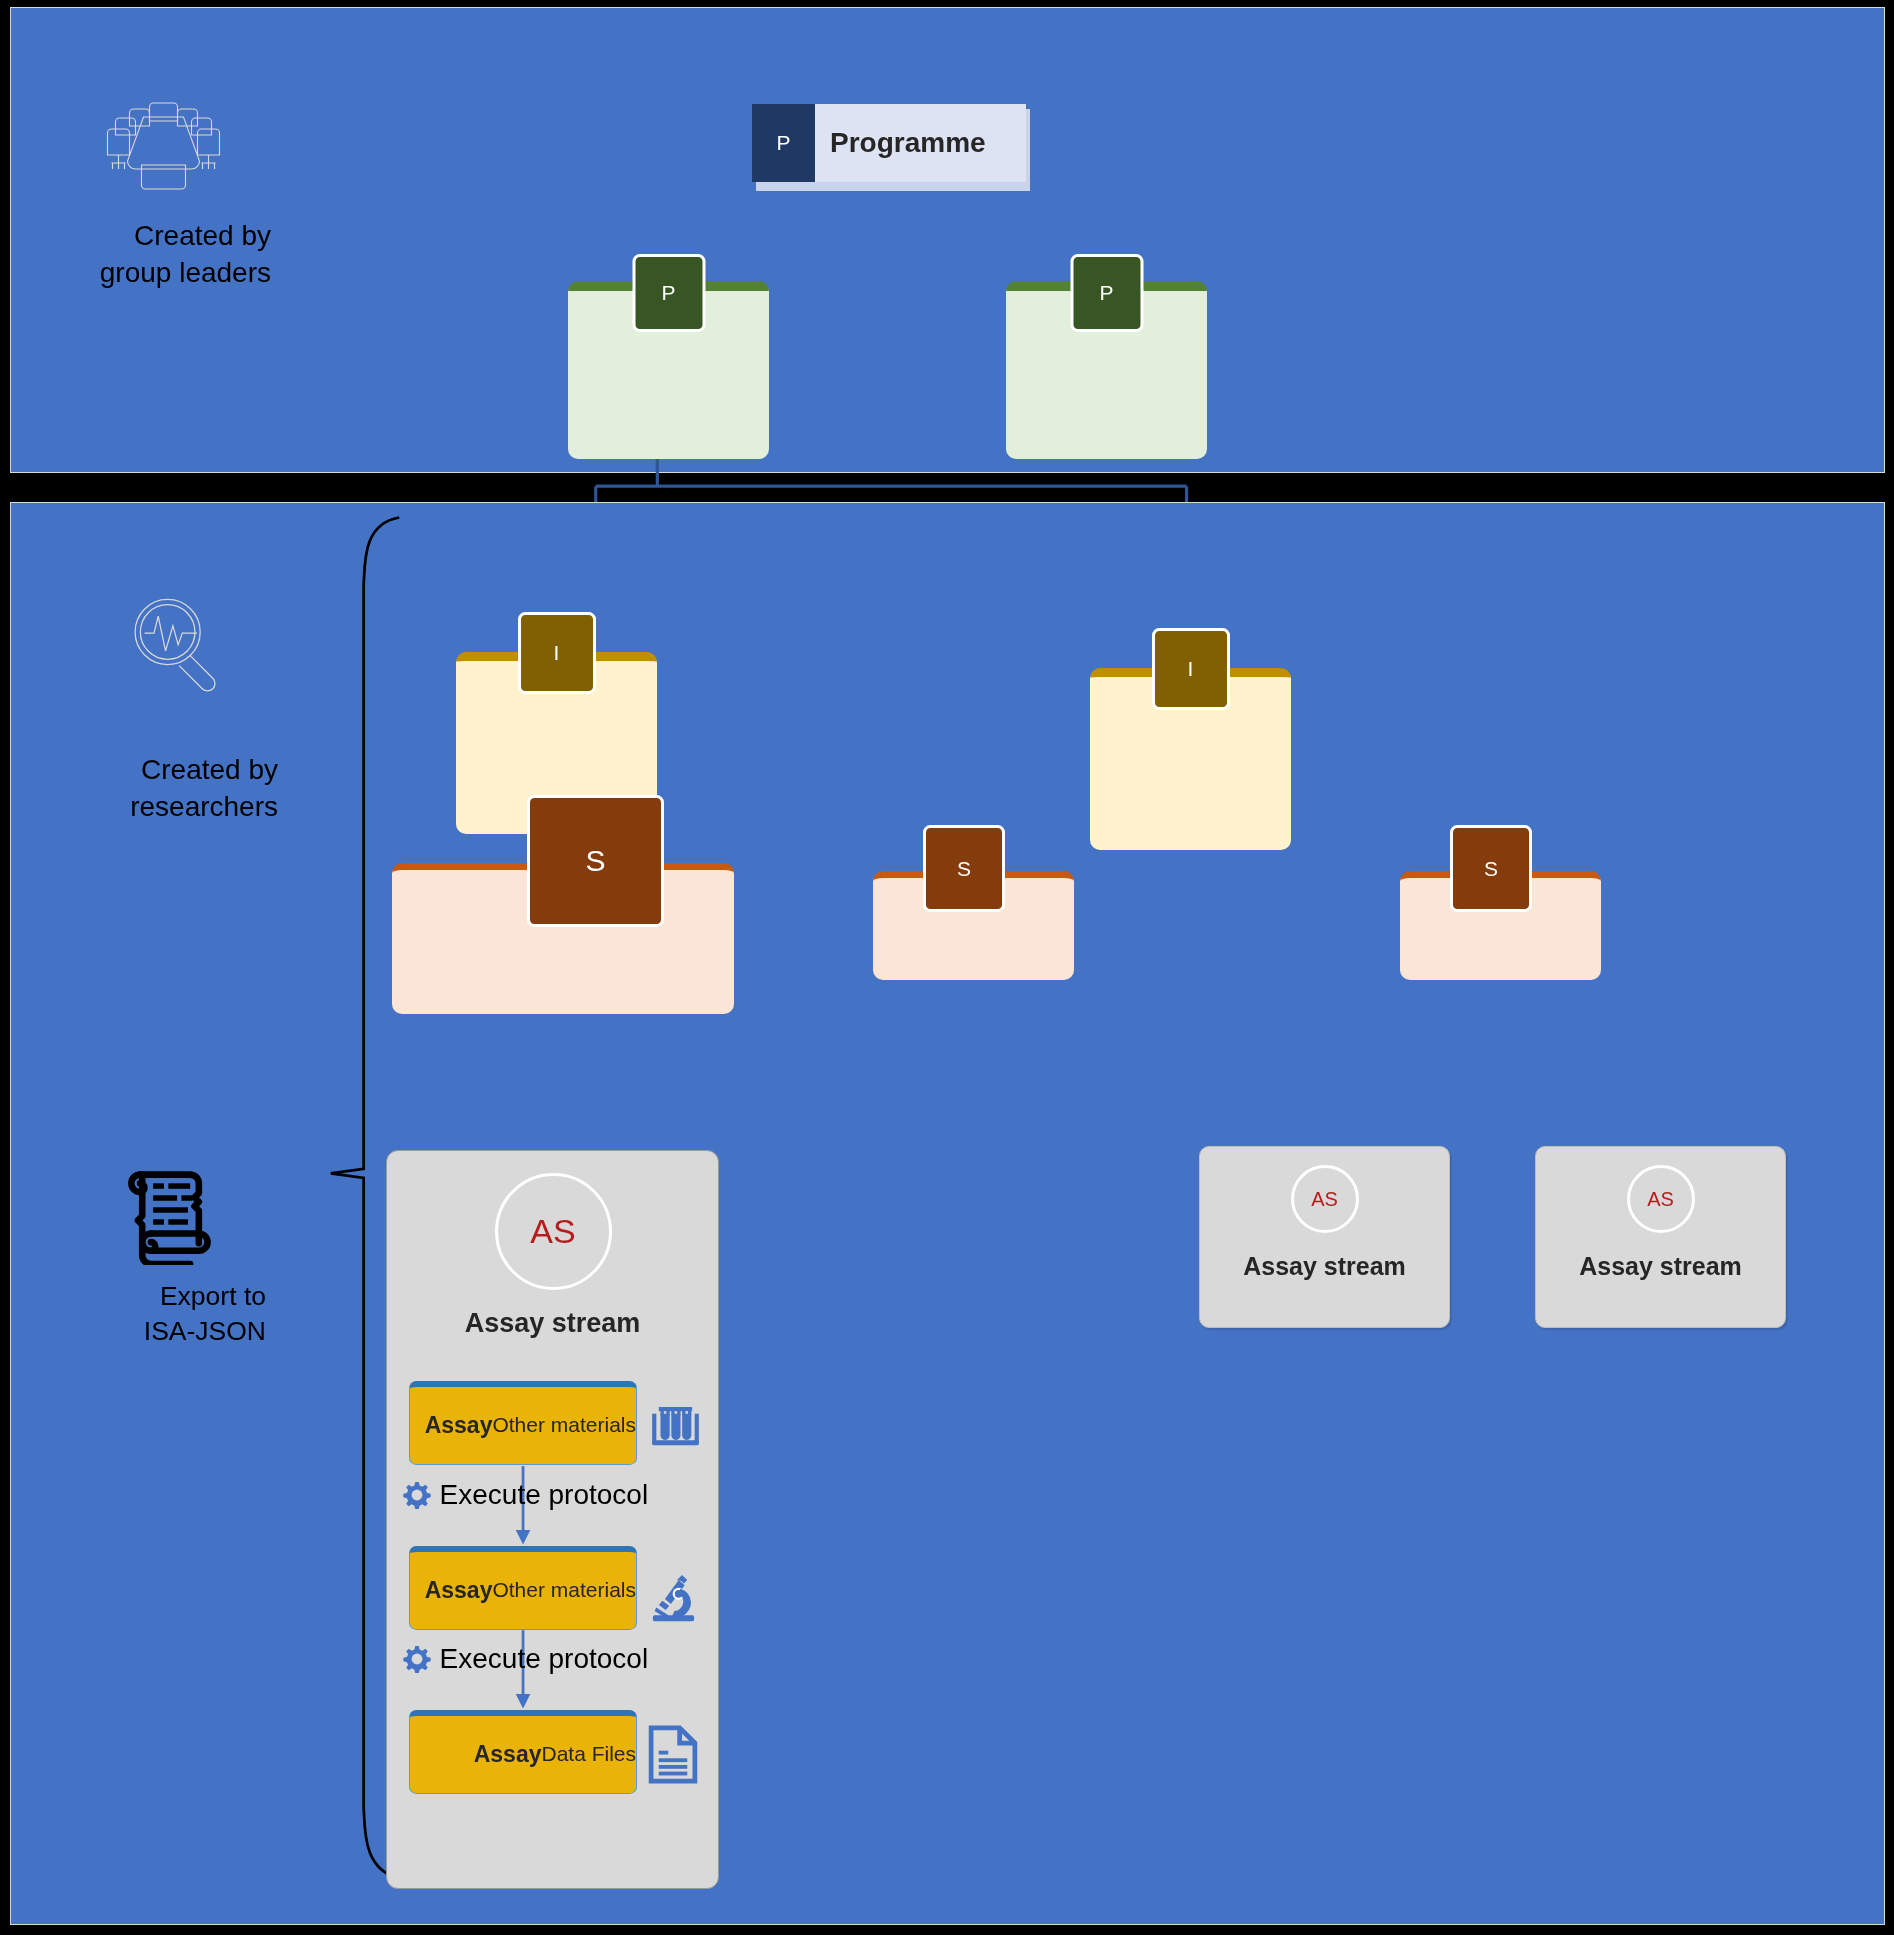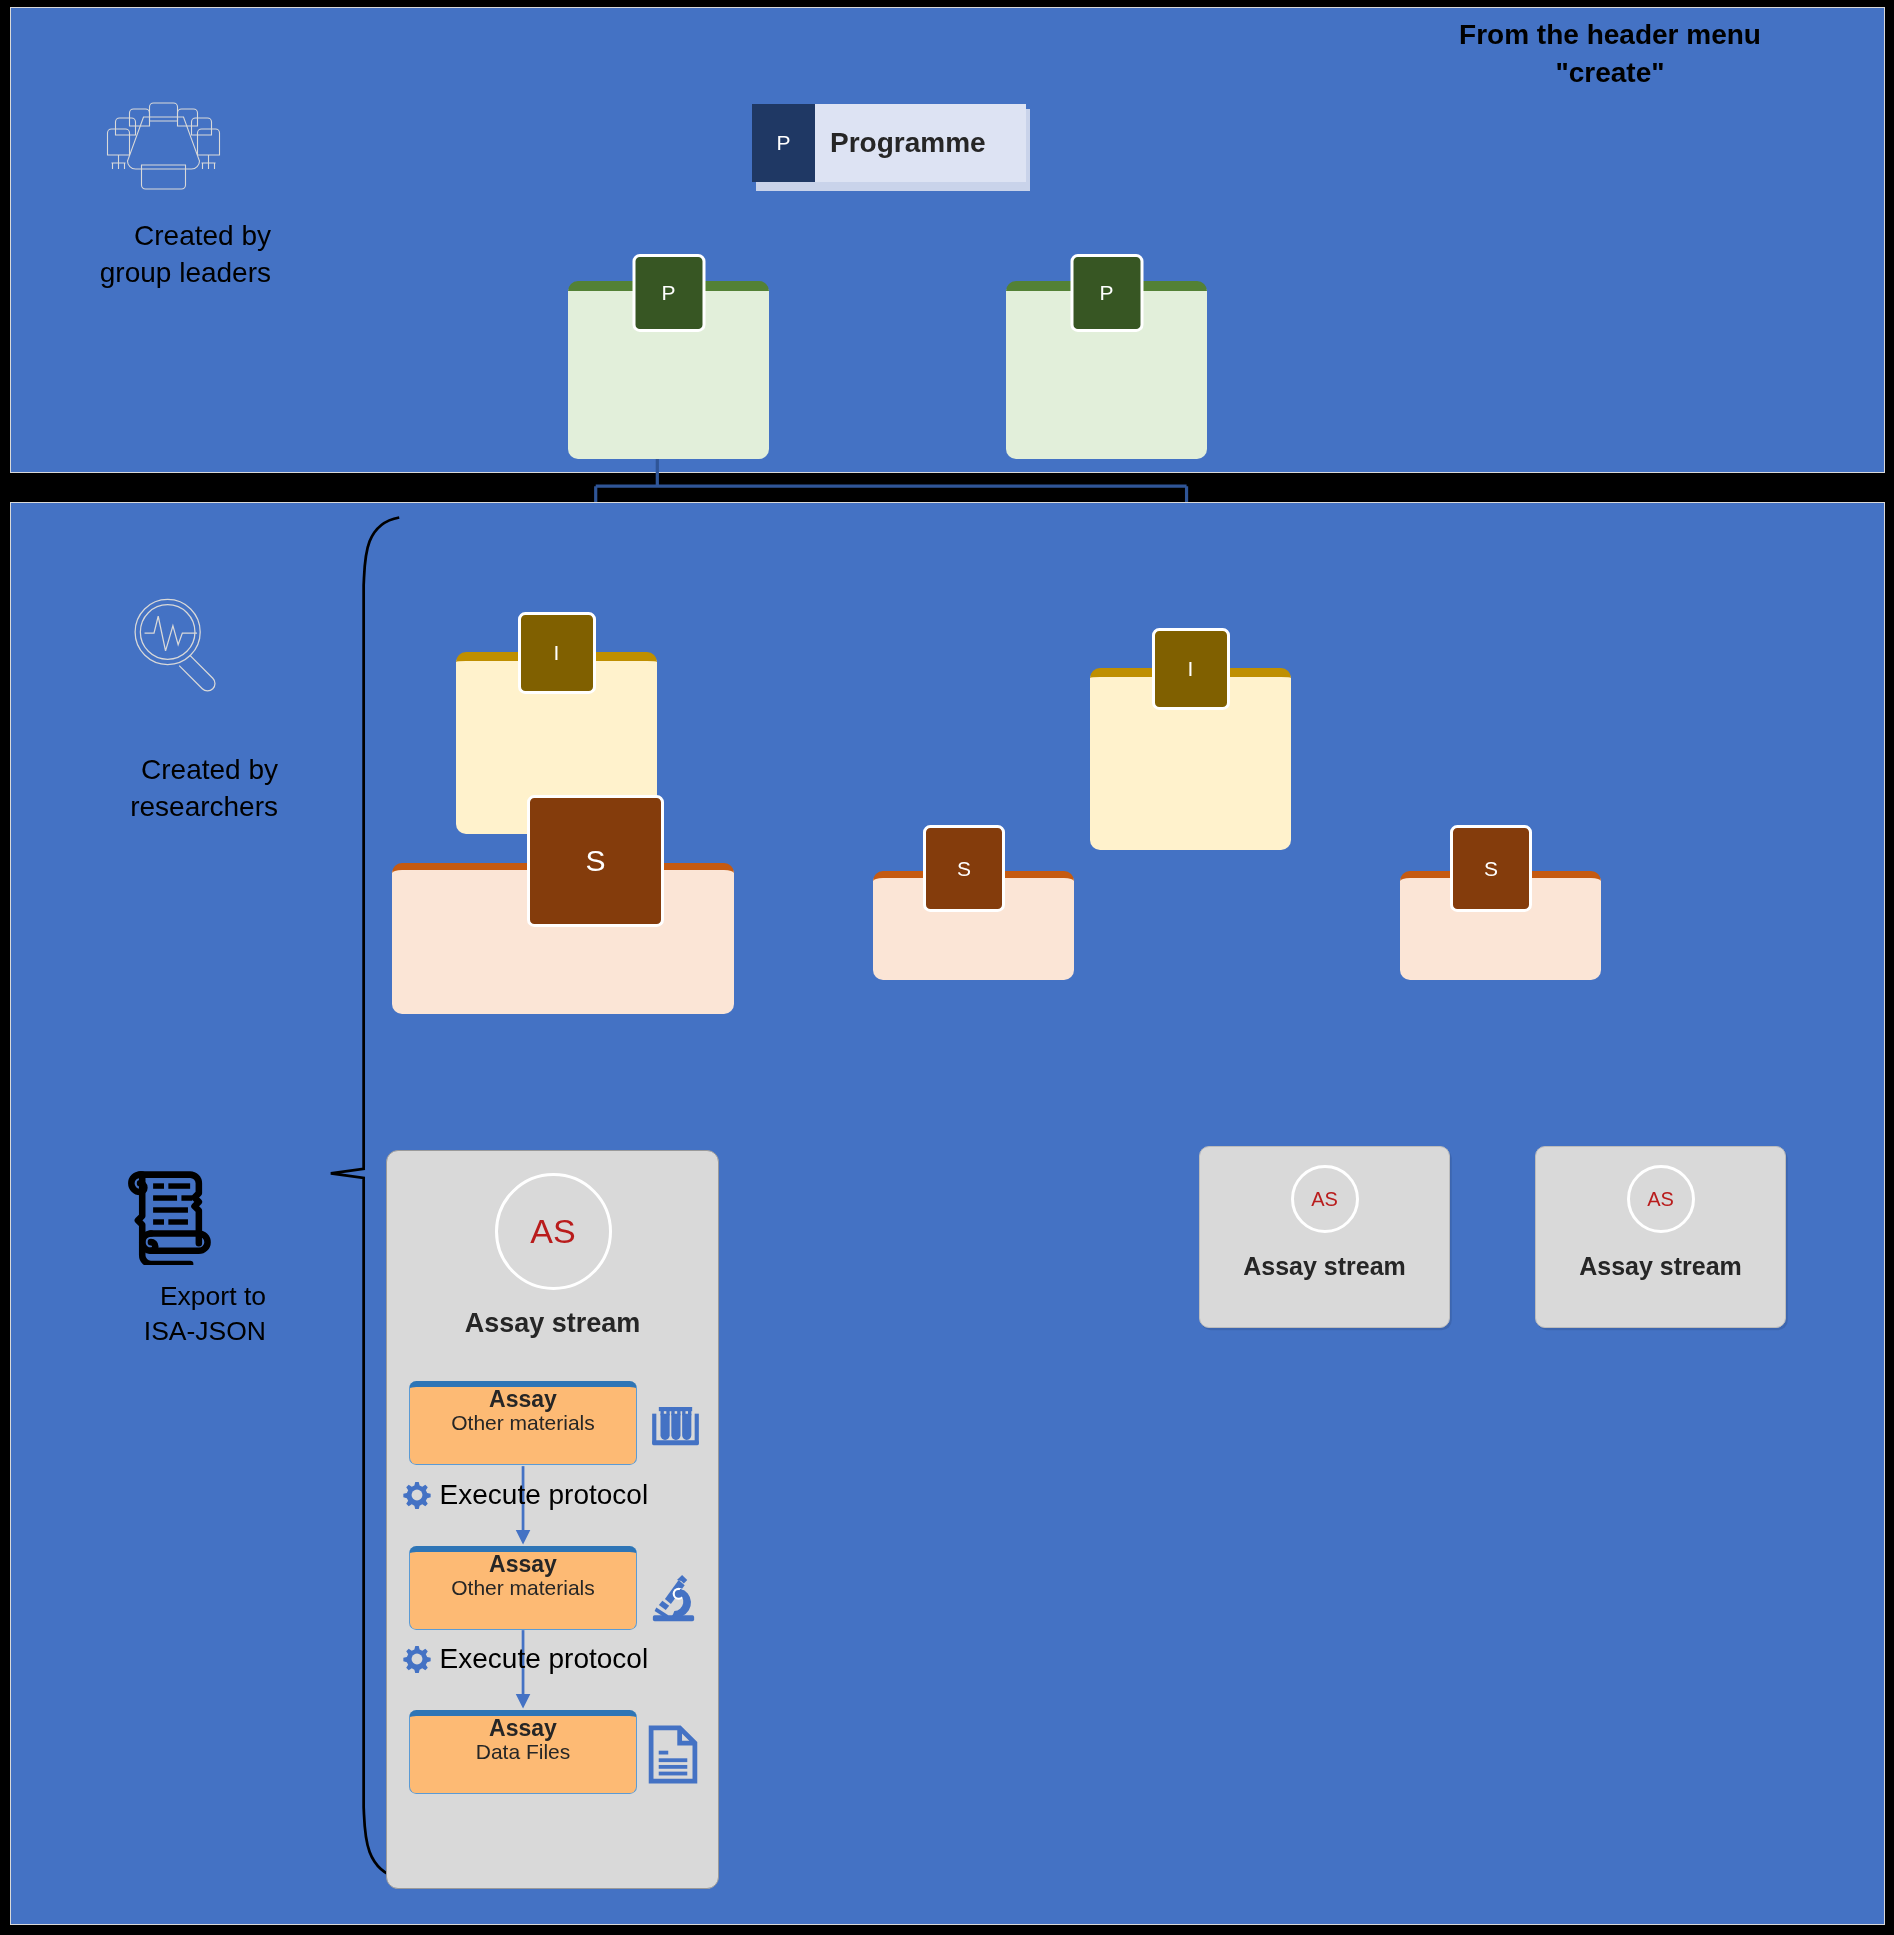--- a/index.html
+++ b/index.html
@@ -42,39 +42,37 @@
   .study .tab{top:0;background:#843C0C;}
   .study .title{position:absolute;left:0;right:0;text-align:center;font-weight:bold;color:#262626;}
   .study .sub{position:absolute;left:0;right:0;text-align:center;color:#262626;}
 
   
   #assay-stream-main{position:absolute;left:386px;top:1150px;width:333px;height:739px;background:#D9D9D9;border:0.9px solid #9a9a9a;border-radius:12px;box-sizing:border-box;}
   .as-circle{position:absolute;border:3.2px solid #fff;border-radius:50%;color:#b91c1c;display:flex;align-items:center;justify-content:center;box-sizing:border-box;text-align:right;}
   .as-label{position:absolute;left:0;right:0;text-align:center;font-weight:bold;color:#262626;}
 
   
-  .assay-box{position:absolute;background:#fdba74;border:1.4px solid #5B9BD5;border-top:6.4px solid #2E75B6;border-radius:7.3px;box-sizing:border-box;display:flex;flex-direction:column;align-items:center;justify-content:flex-start;}
+  .assay-box{position:absolute;background:#eab308;border:1.4px solid #5B9BD5;border-top:6.4px solid #2E75B6;border-radius:7.3px;box-sizing:border-box;display:flex;flex-direction:row;align-items:center;justify-content:flex-end;}
   .assay-box .t{font-weight:bold;font-size:23px;color:#262626;line-height:1.05;}
   .assay-box .s{font-size:21px;color:#262626;line-height:1.15;}
 
   .exec{position:absolute;display:flex;align-items:center;gap:8.2px;}
   .exec .lbl{font-size:28px;color:#000;}
 
   
   .as-small{position:absolute;background:#D9D9D9;border:0.9px solid #bcbcbc;border-radius:10px;box-sizing:border-box;box-shadow:1.8px 2.3px 0 0 rgba(0,0,0,0.10);}
 
   svg{display:block;}
 </style>
 </head>
 <body>
 
 <div class="panel" id="panel-top">
 
-  <div class="hdr" style="right:46px;top:8.2px;width:456px;">From the header menu
-"create"</div>
 
   <div style="position:absolute;left:91px;top:91px;width:123px;height:100px;">
     <svg viewBox="0 0 120 100" width="123" height="100" fill="none" stroke="#d9d9d9" stroke-width="1.1">
       <path d="M60 4 h10 a4 4 0 0 1 4 4 v14 h-28 v-14 a4 4 0 0 1 4 -4 z"></path>
       <path d="M30 10 h12 a4 4 0 0 1 4 4 v13 h-20 v-13 a4 4 0 0 1 4 -4 z"></path>
       <path d="M78 10 h12 a4 4 0 0 1 4 4 v13 h-20 v-13 a4 4 0 0 1 4 -4 z"></path>
       <path d="M16 19 h12 a4 4 0 0 1 4 4 v13 h-20 v-13 a4 4 0 0 1 4 -4 z"></path>
       <path d="M92 19 h12 a4 4 0 0 1 4 4 v13 h-20 v-13 a4 4 0 0 1 4 -4 z"></path>
       <path d="M8 30 h14 a4 4 0 0 1 4 4 v22 h-22 v-22 a4 4 0 0 1 4 -4 z"></path>
       <path d="M98 30 h14 a4 4 0 0 1 4 4 v22 h-22 v-22 a4 4 0 0 1 4 -4 z"></path>

